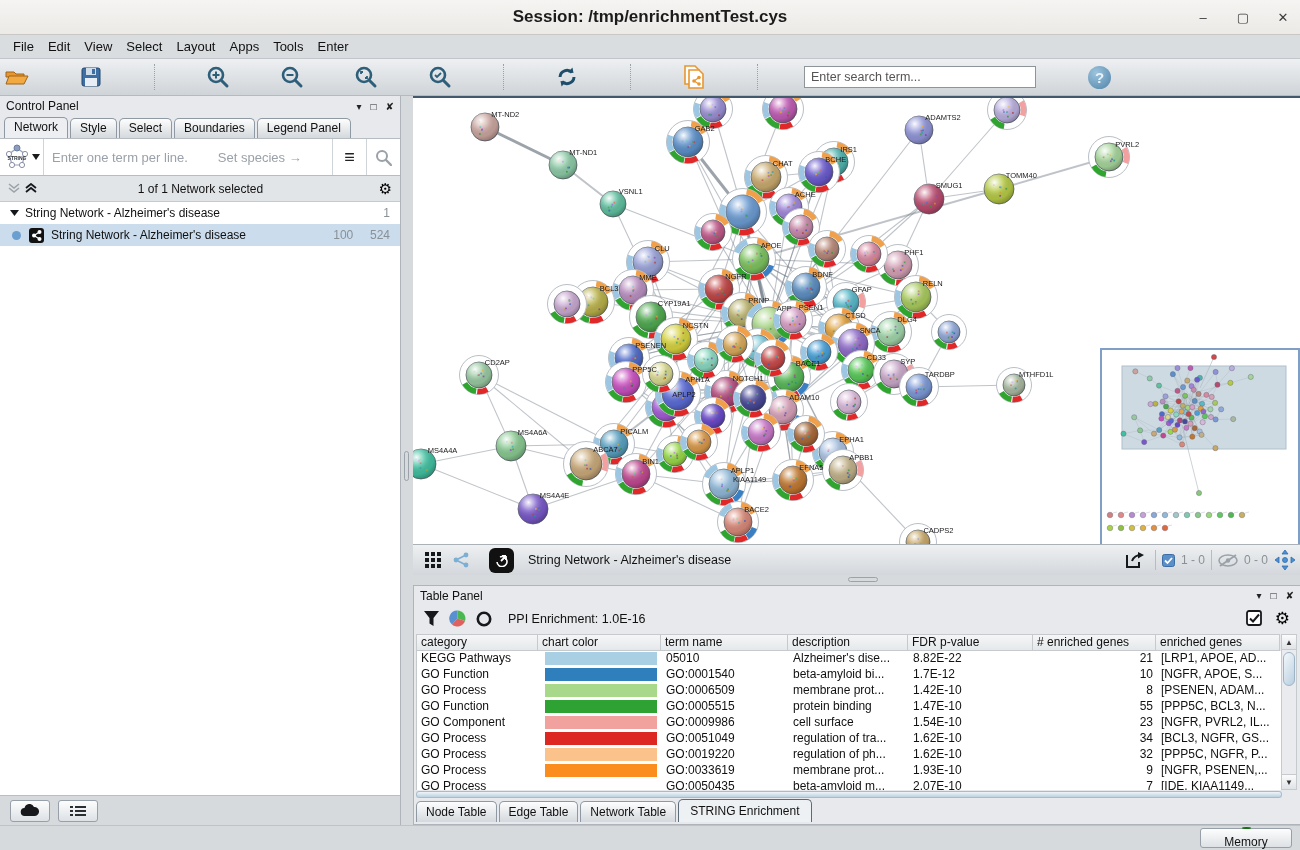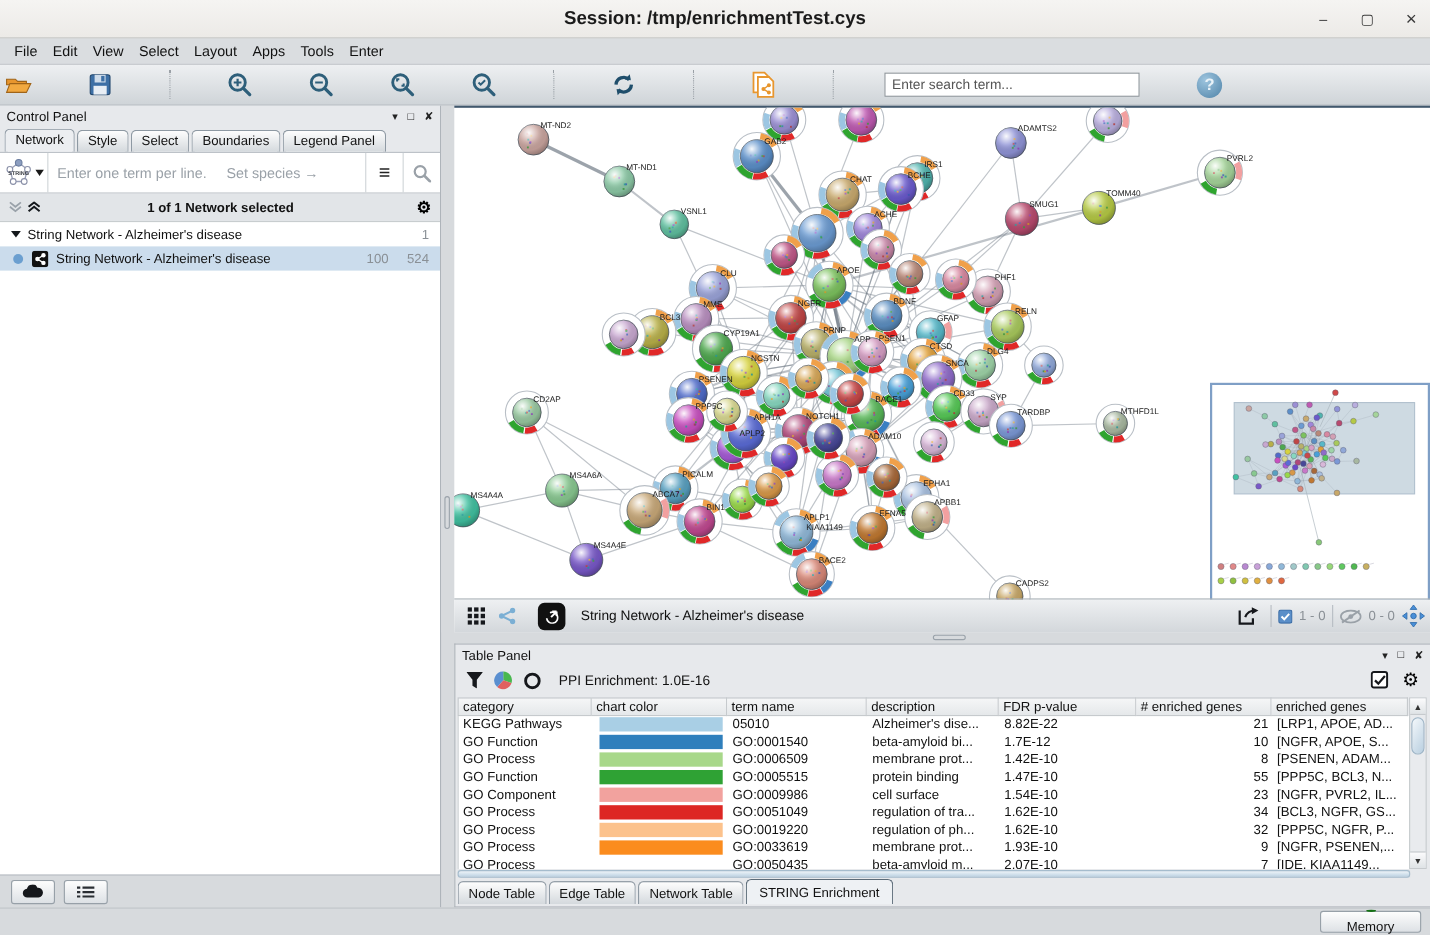--- a/index.html
+++ b/index.html
@@ -38,26 +38,26 @@
   .head-ctrls { margin-left:auto; display:flex; align-items:center; gap:9px; }
   .head-ctrls span { font-size:10px; color:#222; }
   #cp-tabs { display:flex; align-items:flex-end; height:22px; padding-left:4px; gap:2px; }
   .cp-tab { font-size:12px; color:#111; padding:2px 9px 3px; border:1px solid #8e99a3; border-bottom:none;
     border-radius:5px 5px 0 0; background:linear-gradient(#fdfdfd,#d4d9dd); }
   .cp-tab.active { background:#eceef1; padding-bottom:4px; font-weight:normal; }
   #string-bar { height:38px; background:#fff; border-top:1px solid #b6bcc2; border-bottom:1px solid #b6bcc2;
     display:flex; align-items:center; }
   #string-logo { width:44px; display:flex; align-items:center; justify-content:center; gap:2px;
     border-right:1px solid #cfd4d8; height:100%; }
-  #ss-text { flex:1; display:flex; align-items:flex-end; padding:0 8px; gap:18px; overflow:hidden; }
+  #ss-text { flex:1; display:flex; align-items:flex-end; padding:0 8px; gap:30px; overflow:hidden; }
   .ph { font-size:13px; color:#9aa1a8; white-space:nowrap; }
   #ss-btns { display:flex; align-items:center; height:100%; }
   #ss-btns .b { width:34px; height:100%; display:flex; align-items:center; justify-content:center; border-left:1px solid #cfd4d8; }
   #burger { font-size:18px; color:#222; font-weight:bold; }
-  #sel-row { height:26px; background:#e2e5e8; border-bottom:1px solid #c6cacd; display:flex; align-items:center; padding:0 8px;font-weight:bold; }
+  #sel-row { height:26px; background:#e2e5e8; border-bottom:1px solid #c6cacd; display:flex; align-items:center; padding:0 8px; }
   #sel-row .t { font-size:12px; color:#111; position:absolute; left:0; width:401px; text-align:center; }
   #tree { background:#fff; height:596px; position:relative; }
   .tree-row { height:22px; display:flex; align-items:center; font-size:12px; color:#111; }
   .tree-row .num { margin-left:auto; color:#8a9096; padding-right:10px; }
   .tree-row.selected { background:#cbdcec; }
   #cp-bottom { position:absolute; bottom:0; left:0; width:100%; height:30px; background:#d7dadd; border-top:1px solid #b9bec3;
     display:flex; align-items:center; gap:8px; padding-left:10px; }
   .sq-btn { width:40px; height:22px; border:1px solid #97a0a8; border-radius:3px;
     background:linear-gradient(#fdfdfd,#dde1e5); display:flex; align-items:center; justify-content:center; }
 

